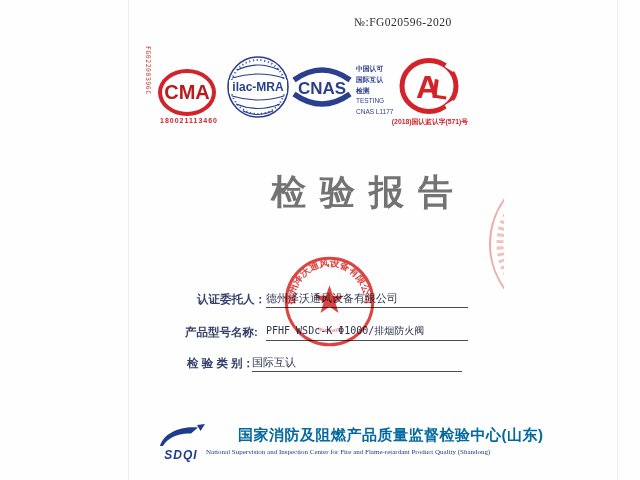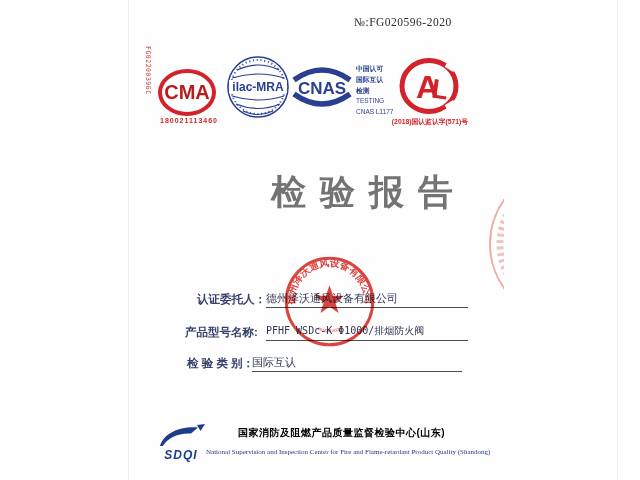--- a/index.html
+++ b/index.html
@@ -45,21 +45,21 @@
   .fval.mono{font-family:"DejaVu Sans Mono",monospace;font-size:10px;}
 
   
   .seal-main{left:283px;top:255px;width:93px;height:93px;opacity:.9;mix-blend-mode:multiply;}
   .seal-edge{left:470px;top:182px;width:34px;height:130px;opacity:.5;}
 
   
   .sdqi-swoosh{left:158px;top:424px;}
   .sdqi-label{left:157px;top:448px;width:48px;text-align:center;font-size:12px;font-weight:bold;
               font-style:italic;color:#1e3c8c;letter-spacing:1px;}
-  .footer-cn{left:206px;top:426px;font-size:10px;font-weight:bold;color:#000000;
+  .footer-cn{left:206px;top:426px;font-size:15px;font-weight:bold;color:#0369a1;
              letter-spacing:.5px;white-space:nowrap;padding-left:32px;}
   .footer-en{left:206px;top:448px;font-size:7px;color:#1e3c8c;
              font-family:Liberation Serif, serif;white-space:nowrap;}
 </style>
 </head>
 <body>
 
 <div class="canvas">
 
   <div class="abs edge-l"></div>

